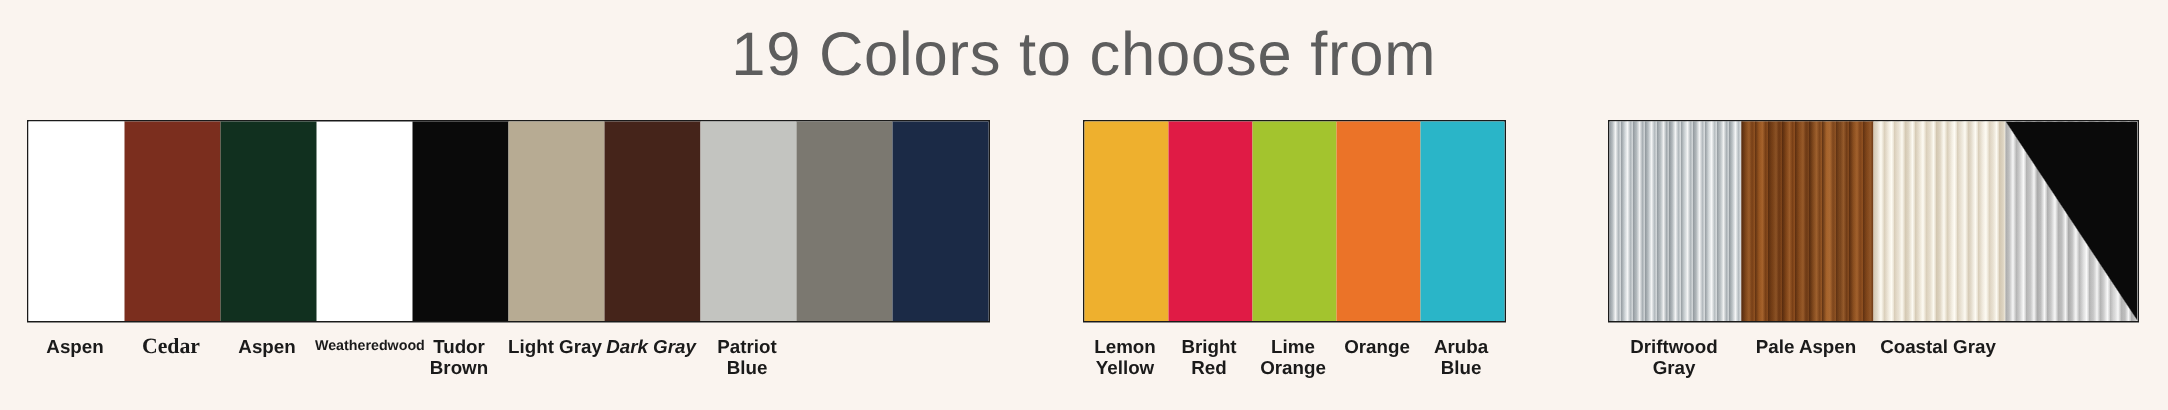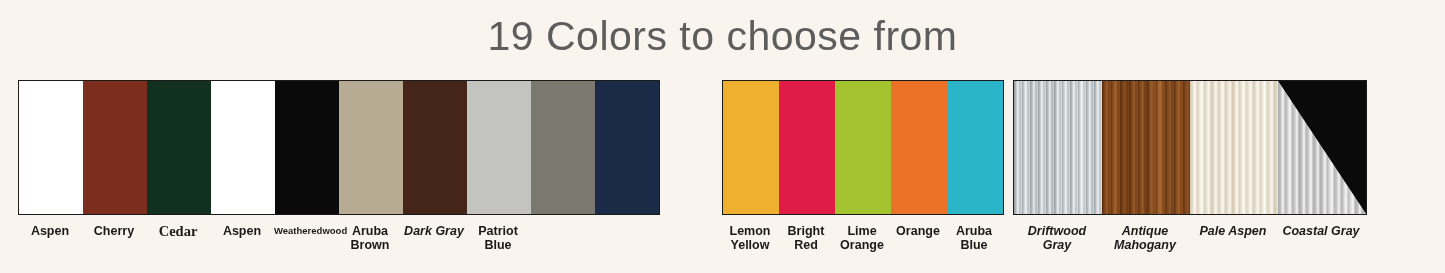--- a/index.html
+++ b/index.html
@@ -136,56 +136,55 @@
           <div class="swatch" style="width: 64px;"></div>
           <div class="swatch" style="width: 64px; background: rgb(10, 10, 10);"></div>
           <div class="swatch" style="width: 64px; background: rgb(183, 171, 147);"></div>
           <div class="swatch" style="width: 64px; background: rgb(69, 36, 26);"></div>
           <div class="swatch" style="width: 64px; background: rgb(195, 196, 192);"></div>
           <div class="swatch" style="width: 64px; background: rgb(123, 120, 112);"></div>
           <div class="swatch" style="width: 64px; background: rgb(27, 42, 70);"></div>
         </div>
       <div class="labels">
           <div class="label" style="width: 64px;">Aspen</div>
-          <div class="label" style="width: 64px;">Cherry</div>
           <div class="label lg" style="width: 64px;">Cedar</div>
           <div class="label" style="width: 64px;">Aspen</div>
           <div class="label sm" style="font-size: 9.5px; width: 64px;">Weatheredwood</div>
-          <div class="label" style="width: 64px;">Aruba Brown</div>
+          <div class="label" style="width: 64px;">Tudor Brown</div>
+          <div class="label" style="width: 64px;">Light Gray</div>
           <div class="label" style="width: 64px; font-style: italic;">Dark Gray</div>
           <div class="label" style="width: 64px;">Patriot Blue</div>
         </div>
     </div>
     <div class="group" id="g1" style="left: 722px;">
       <div class="swatch-row">
           <div class="swatch" style="width: 56px; background: rgb(238, 176, 46);"></div>
           <div class="swatch" style="width: 56px; background: rgb(224, 27, 69);"></div>
           <div class="swatch" style="width: 56px; background: rgb(163, 196, 46);"></div>
           <div class="swatch" style="width: 56px; background: rgb(235, 115, 40);"></div>
           <div class="swatch" style="width: 56px; background: rgb(42, 181, 200);"></div>
         </div>
       <div class="labels">
           <div class="label" style="width: 56px;">Lemon Yellow</div>
           <div class="label" style="width: 56px;">Bright Red</div>
           <div class="label" style="width: 56px;">Lime Orange</div>
           <div class="label" style="width: 56px;">Orange</div>
           <div class="label" style="width: 56px;">Aruba Blue</div>
         </div>
     </div>
-    <div class="group" id="g2" style="left: 1013px; font-style: italic;">
+    <div class="group" id="g2" style="left: 1072px;">
       <div class="swatch-row">
           <div class="swatch grain-driftwood" style="width: 88px;"></div>
           <div class="swatch grain-mahogany" style="width: 88px;"></div>
           <div class="swatch grain-paleaspen" style="width: 88px;"></div>
           <div class="swatch coastal-gray" style="width: 88px;">
             <div class="diag"></div>
           </div>
         </div>
       <div class="labels">
           <div class="label" style="width: 88px;">Driftwood Gray</div>
-          <div class="label" style="width: 88px;">Antique Mahogany</div>
           <div class="label" style="width: 88px;">Pale Aspen</div>
           <div class="label" style="width: 88px;">Coastal Gray</div>
         </div>
     </div>
   </div>
 
 </div>
 
 </body></html>

